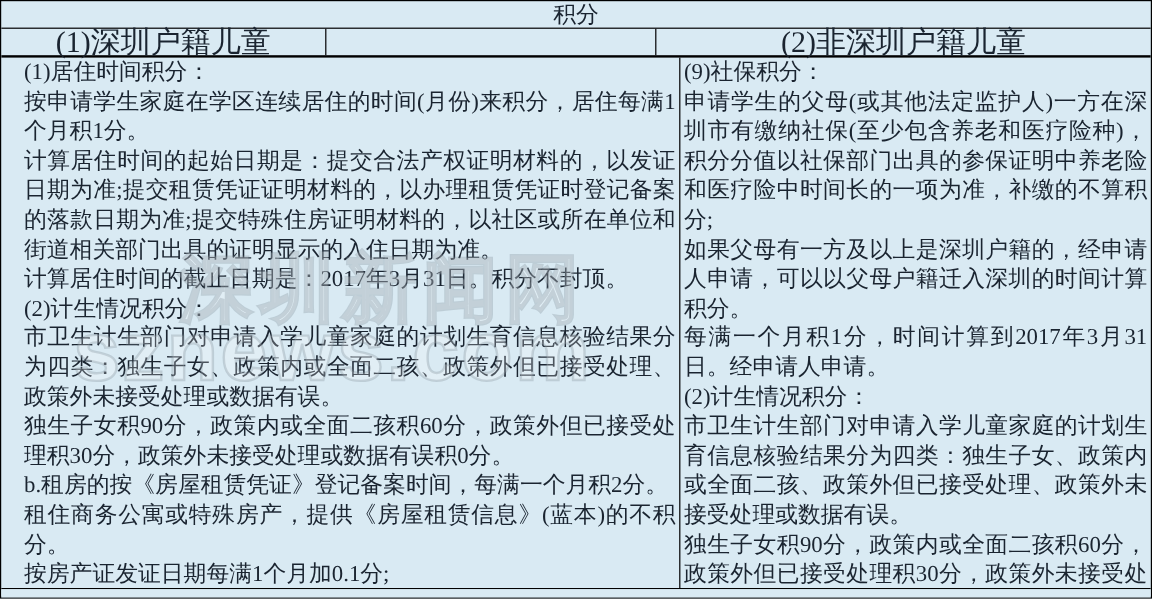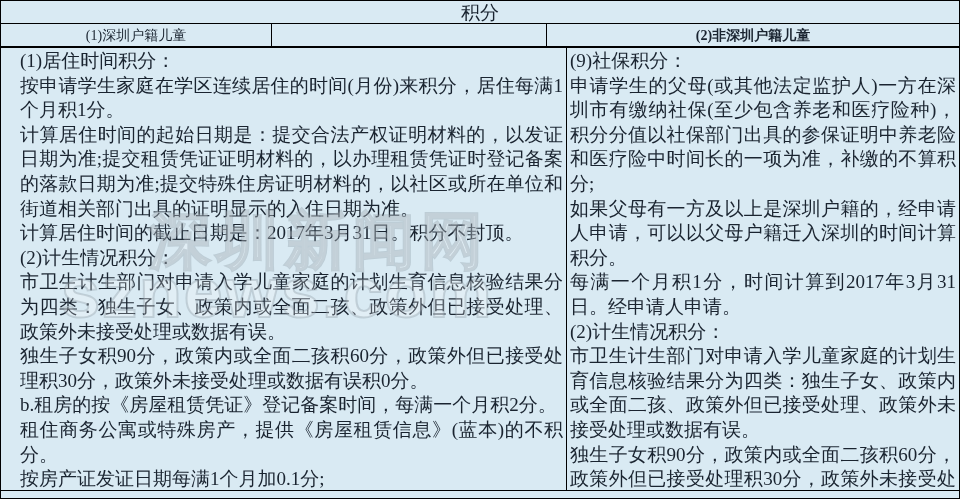--- a/index.html
+++ b/index.html
@@ -20,27 +20,27 @@
     height:23px;
     border-bottom:1px solid #000;
     text-align:center;
     font-size:19px;
     line-height:23px;
   }
   .row-header {
     display:flex;
     height:24px;
     border-bottom:2px solid #000;
-    font-size:14px;
+    font-size:25px;
     line-height:23px;
   }
   .hcell { height:100%; text-align:center; }
   .hcell-left  { width:271px; border-right:1px solid #000; }
   .hcell-mid   { width:275px; border-right:1px solid #000; }
-  .hcell-right { flex:1;font-weight:bold; }
+  .hcell-right { flex:1; }
   .row-body {
     display:flex;
     height:443px;
     border-bottom:1px solid #000;
     font-size:19px;
     padding-left:16px;
   }
   .bcell {
     height:100%;
     padding:1px 3px 0 3px;

